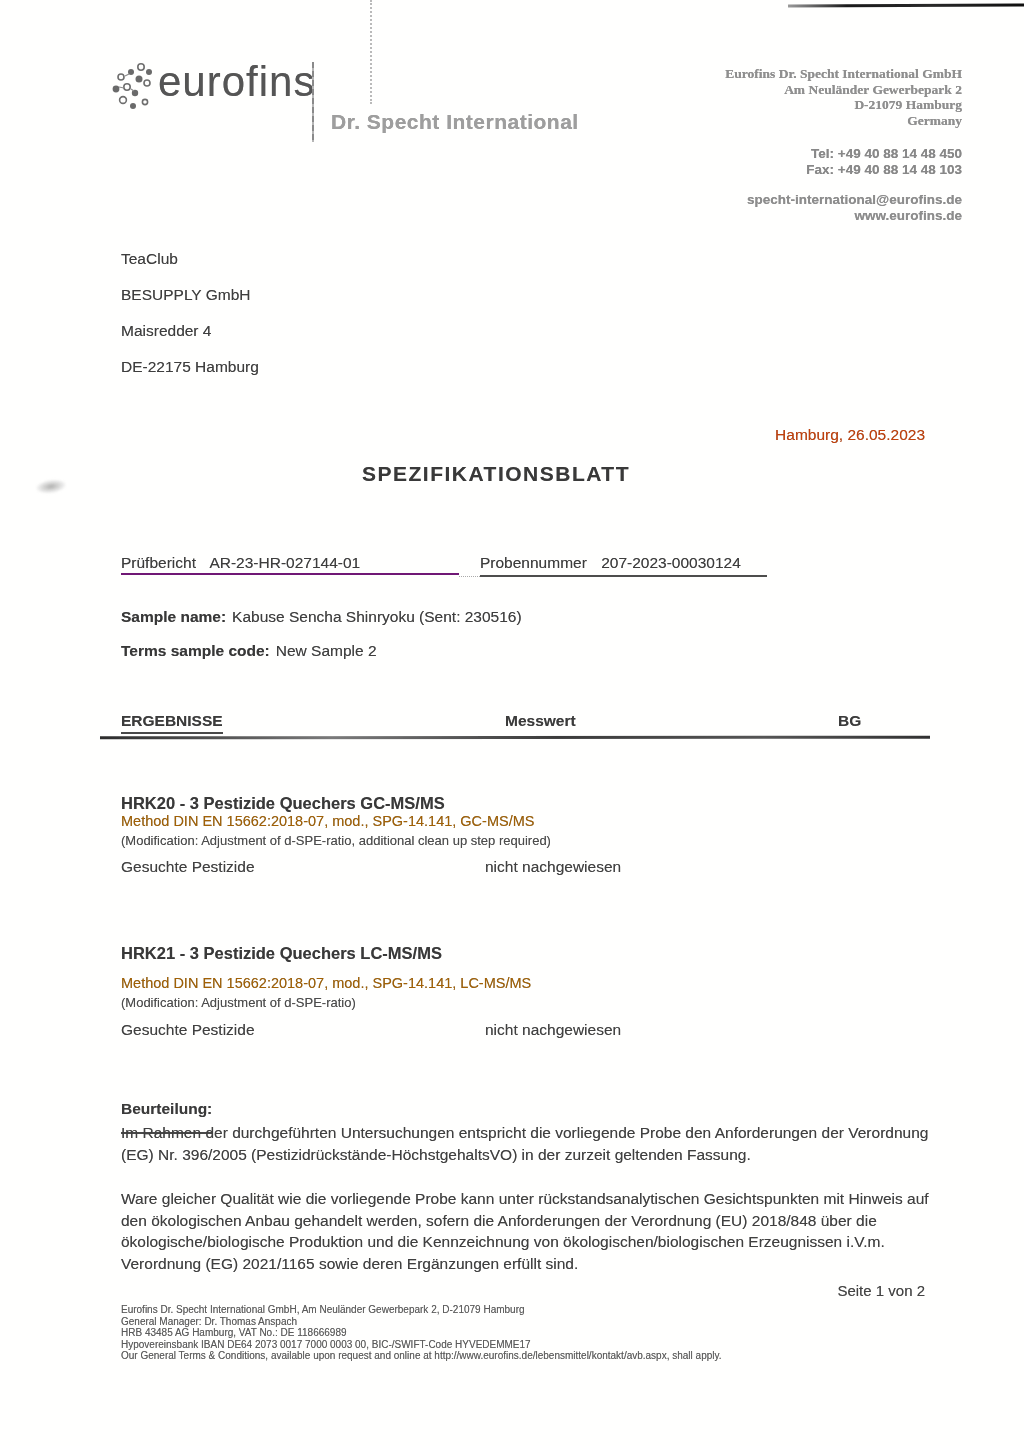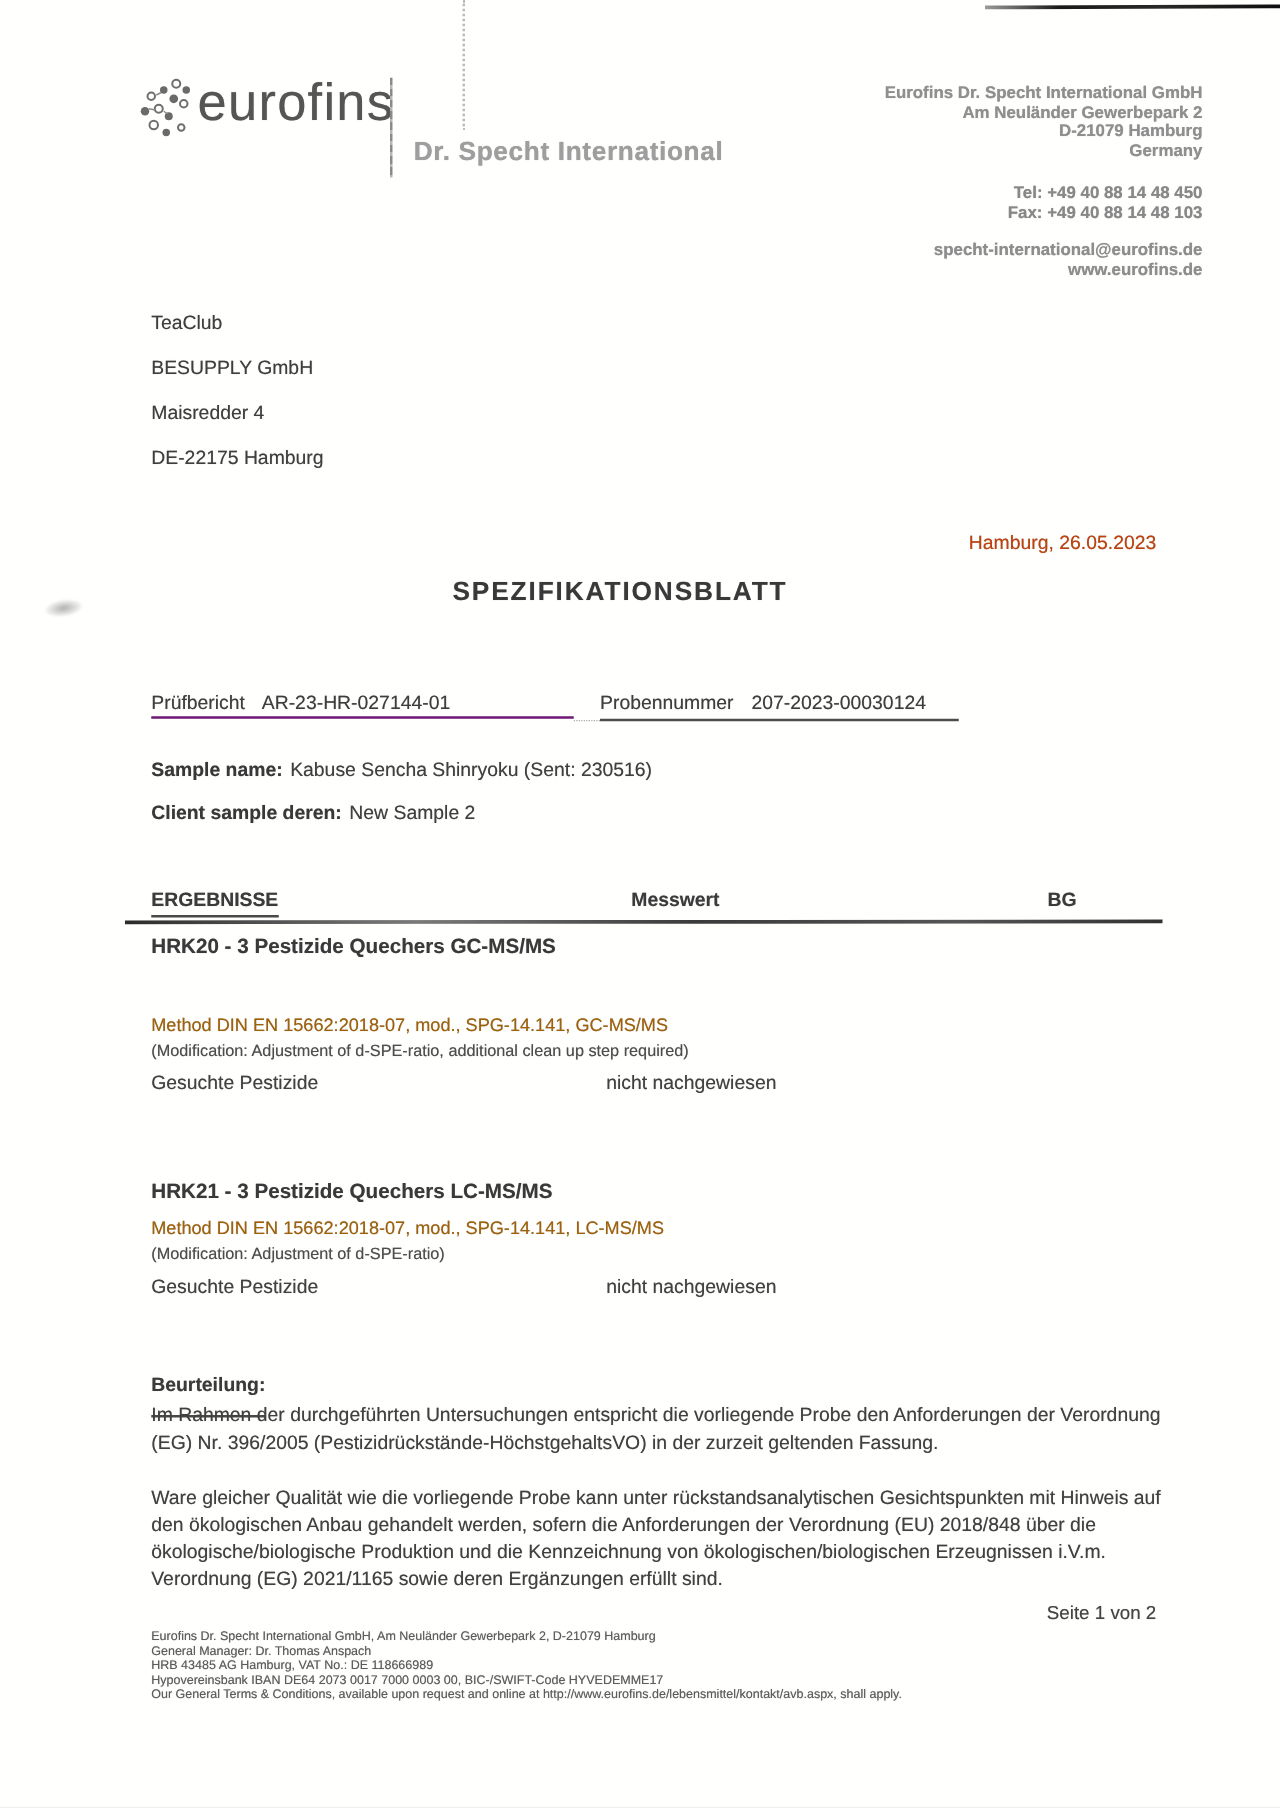--- a/index.html
+++ b/index.html
@@ -43,21 +43,21 @@
   .logo-divider {
     position: absolute; left: 312px; top: 62px; height: 80px; width: 2px;
     background: repeating-linear-gradient(180deg, #8a8a8a 0 6px, #b5b5b5 6px 9px);
   }
   .logo-sub {
     position: absolute; left: 331px; top: 110px;
     font-size: 21px; font-weight: 700; color: #9d9d9d; letter-spacing: 0.5px;
   }
 
   .addr-right { position: absolute; right: 62px; text-align: right; color: #8f8f8f; font-weight: 700; font-size: 13.5px; line-height: 15.5px; }
-  .addr-company { top: 66px; }
+  .addr-company { top: 66px; font-family: Liberation Serif, serif; }
   .addr-phone   { top: 146px; color: #888; }
   .addr-contact { top: 192px; color: #8d8d8d; text-align: right; }
 
   
   .recipient { position: absolute; left: 121px; top: 250px; font-size: 15.5px; color: #3f3f3f; }
   .recipient div { height: 36px; }
 
   
   .dateline { position: absolute; right: 99px; top: 426px; font-size: 15.5px; color: #c2410c; }
   .doc-title {
@@ -89,21 +89,21 @@
     transform: rotate(-0.05deg);
   }
 
   
   .sec-title { position: absolute; left: 121px; font-size: 16.5px; font-weight: 700; color: #3a3a3a; }
   .sec-method { position: absolute; left: 121px; font-size: 14.5px; color: #a16207; }
   .sec-mod { position: absolute; left: 121px; font-size: 13px; color: #4e4e4e; }
   .sec-param { position: absolute; left: 121px; font-size: 15.5px; color: #424242; }
   .sec-value { position: absolute; left: 485px; font-size: 15.5px; color: #424242; }
 
-  .s1-title  { top: 748px; }
+  .s1-title  { top: 794px; }
   .s1-method { top: 813px; }
   .s1-mod    { top: 833px; }
   .s1-row    { top: 858px; }
 
   .s2-title  { top: 944px; }
   .s2-method { top: 975px; }
   .s2-mod    { top: 995px; }
   .s2-row    { top: 1021px; }
 
   
@@ -194,21 +194,21 @@
     <div class="ref-right">
       <span class="ref-label">Probennummer</span>
       <span>207-2023-00030124</span>
     </div>
   </div>
 
   <div class="sample-line sample-name">
     <b>Sample name:</b><span>Kabuse Sencha Shinryoku (Sent: 230516)</span>
   </div>
   <div class="sample-line sample-code">
-    <b>Client sample deren:</b><span>New Sample 2</span>
+    <b>Terms sample code:</b><span>New Sample 2</span>
   </div>
 
   <div class="res-header">
     <span class="res-h-ergebnisse">ERGEBNISSE</span>
     <span class="res-h-messwert">Messwert</span>
     <span class="res-h-bg">BG</span>
   </div>
   <div class="res-rule"></div>
 
   <div class="sec-title s1-title">HRK20 - 3 Pestizide Quechers GC-MS/MS</div>

